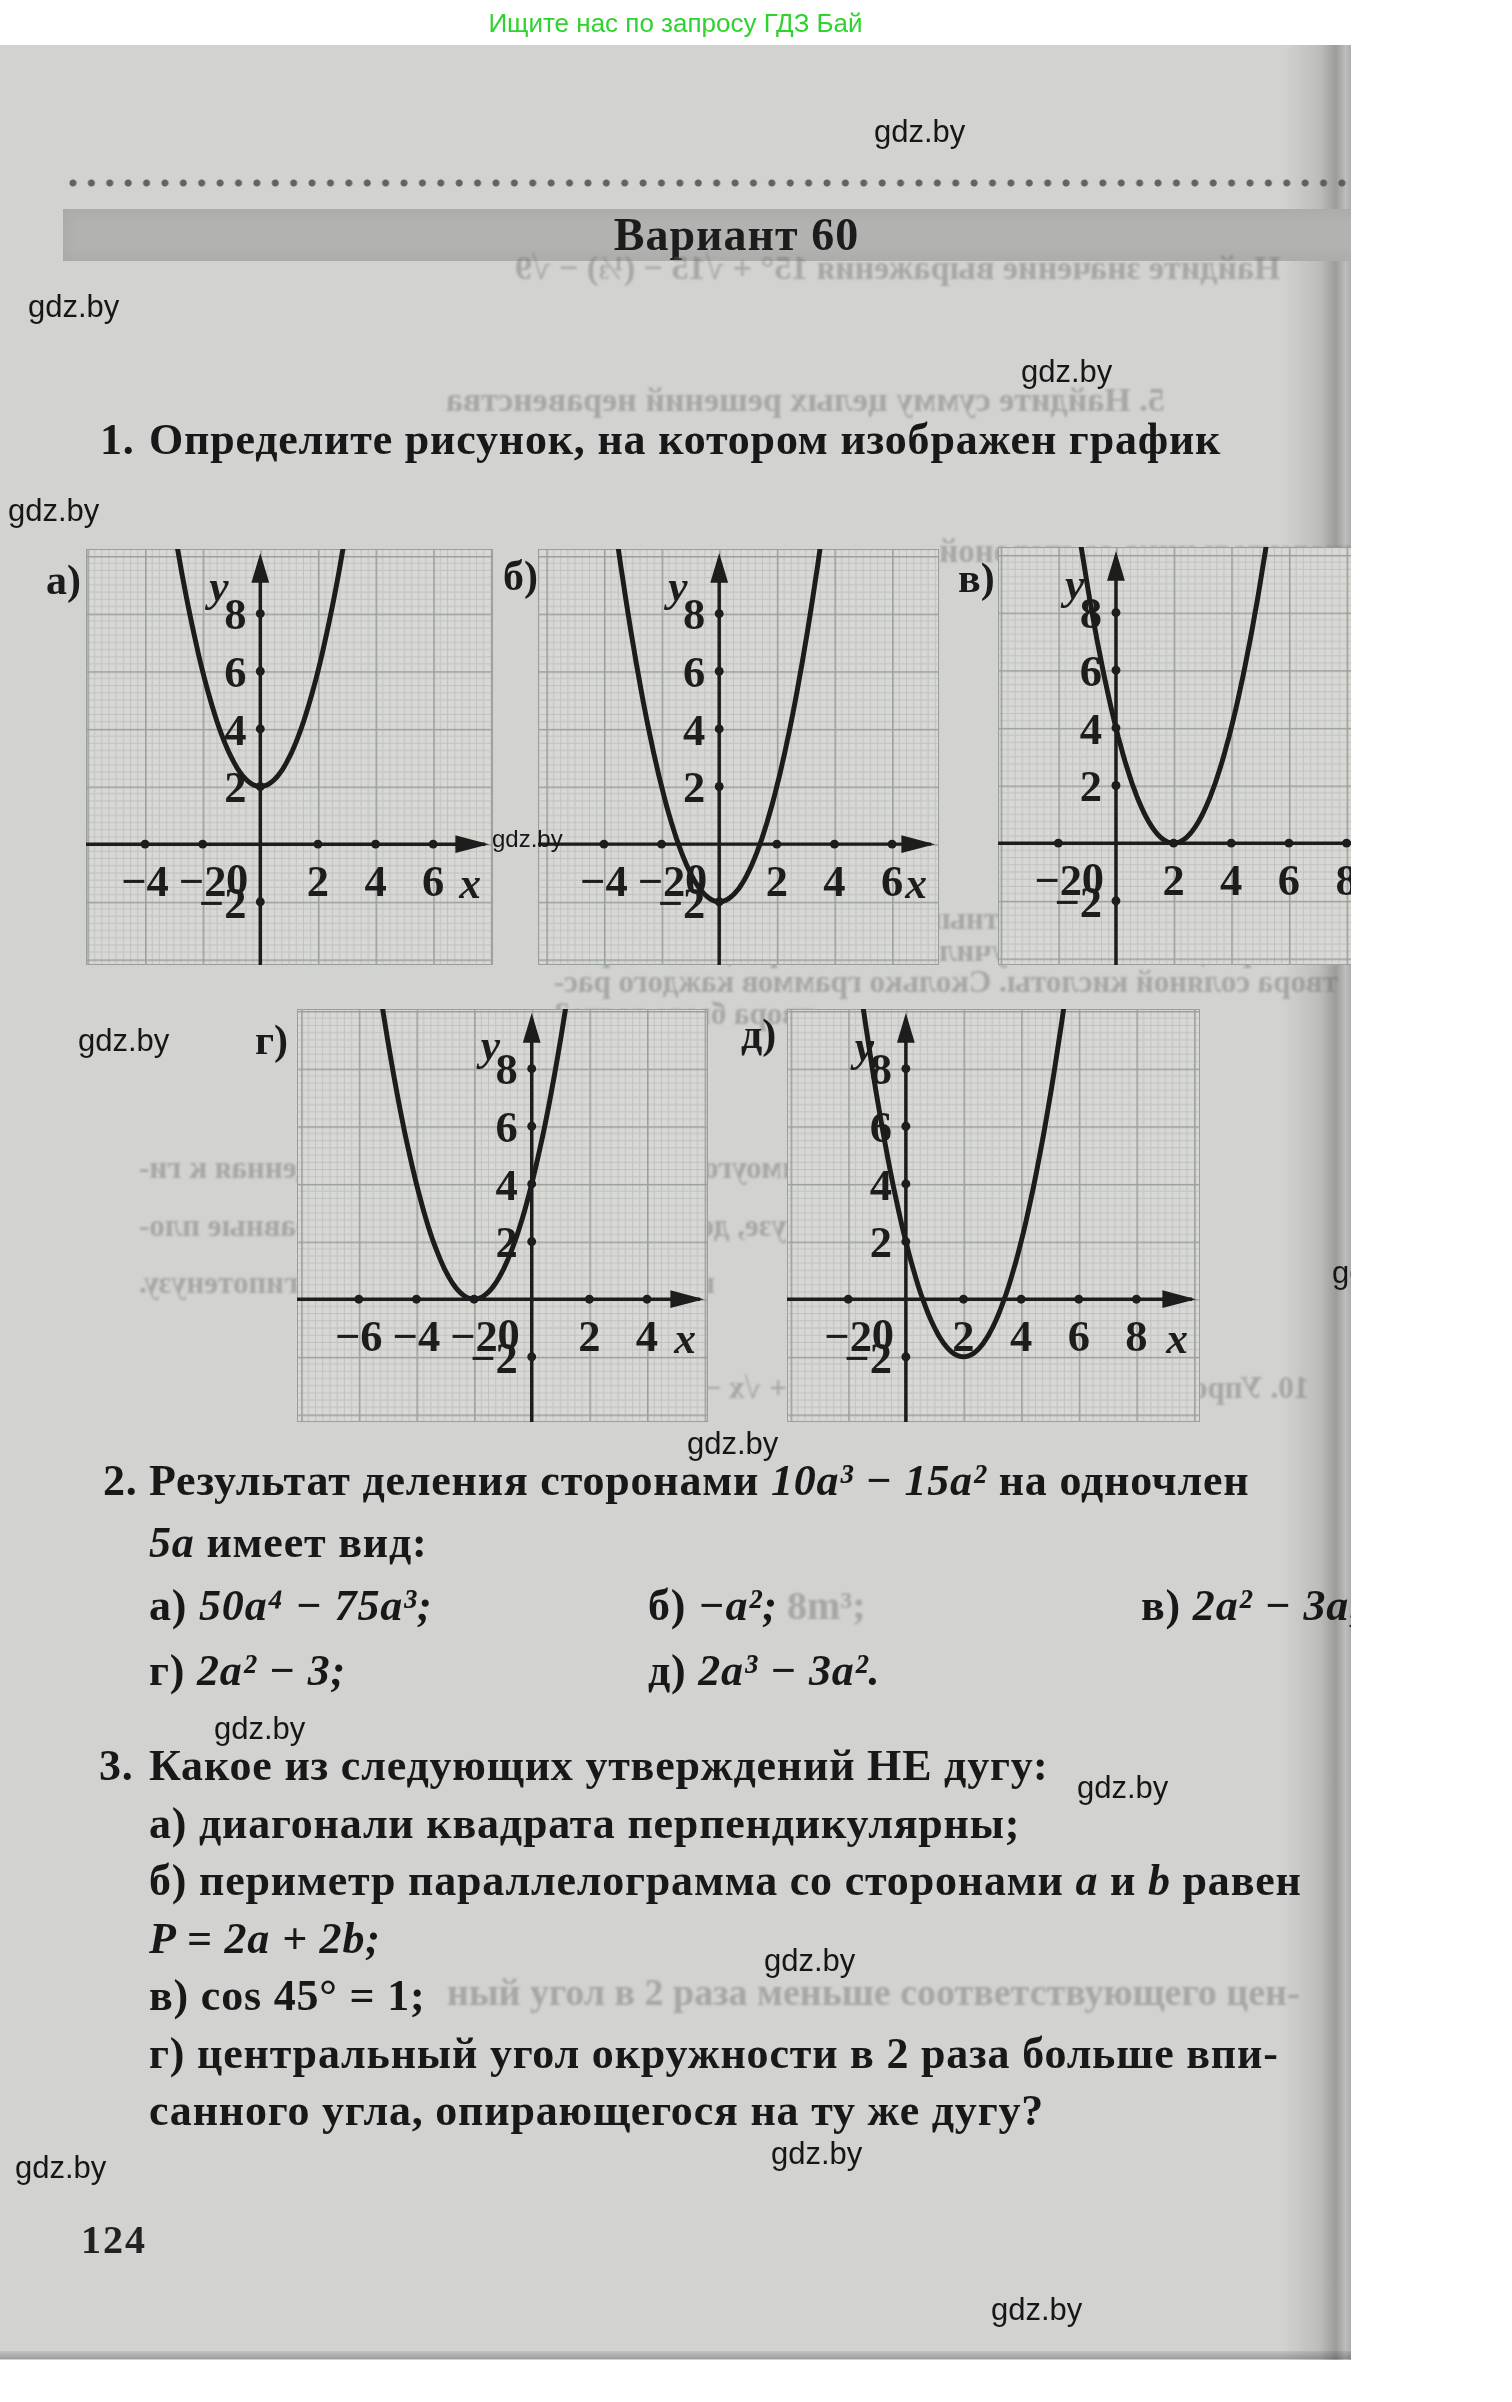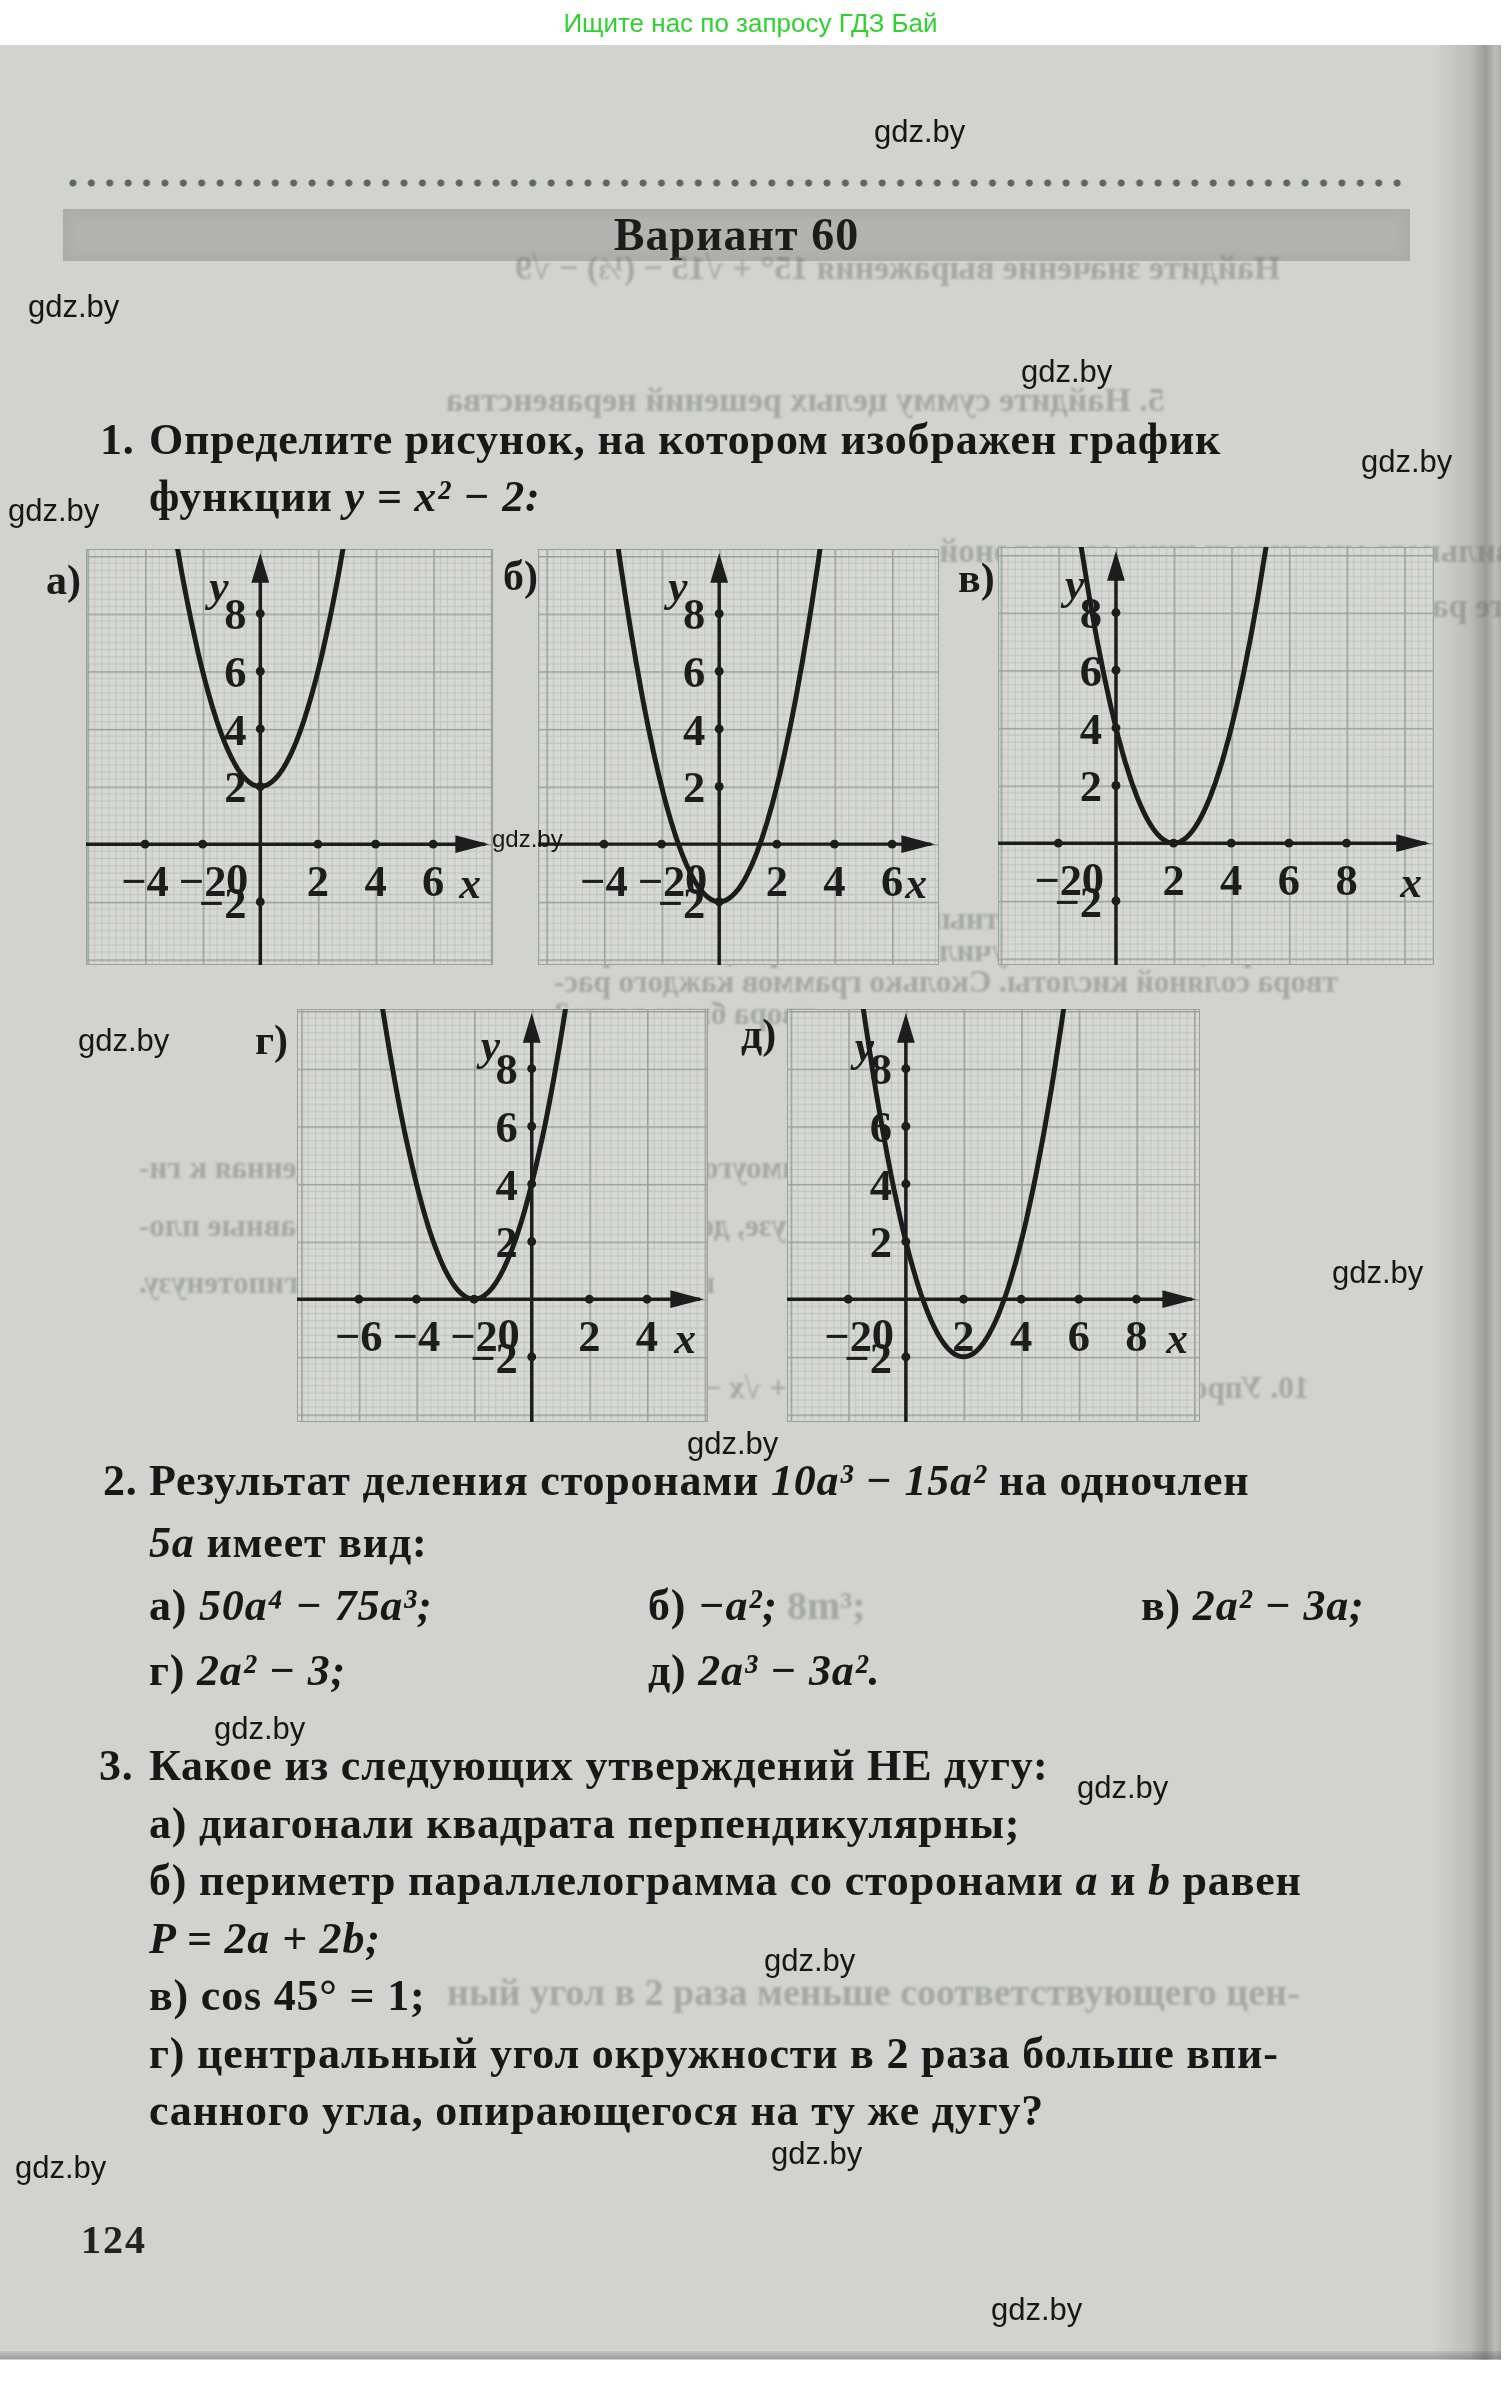--- a/index.html
+++ b/index.html
@@ -1,16 +1,16 @@
 <!DOCTYPE html>
 <html><head>
 <meta charset="utf-8">
 <style>
   html,body{margin:0;padding:0;background:#ffffff;}
-  #stage{position:relative;width:1501px;height:2403px;overflow:hidden;
+  #stage{position:relative;width:1351px;height:2403px;overflow:hidden;
          font-family:"Liberation Serif",serif;background:#ffffff;}
   .paper{position:absolute;left:0;top:45px;width:1513px;height:2315px;
          background:#d2d2d0;}
   .paper-edge-right{position:absolute;right:0;top:45px;width:69px;height:2315px;
          background:linear-gradient(90deg,rgba(0,0,0,0) 0%,rgba(0,0,0,0.10) 55%,rgba(0,0,0,0.26) 78%,rgba(0,0,0,0.10) 92%,rgba(0,0,0,0.18) 100%);}
   .paper-edge-bottom{position:absolute;left:0;top:2351px;width:1513px;height:8px;
          background:linear-gradient(180deg,rgba(0,0,0,0.08),rgba(0,0,0,0.25));}
   .green-note{position:absolute;left:0;right:0;top:8px;text-align:center;
          font:500 26px "Liberation Sans",sans-serif;color:#2fd32f;}
   .dotted-sep{position:absolute;left:69px;top:179px;width:1342px;height:9px;
@@ -49,21 +49,20 @@
   <div class="green-note">Ищите нас по запросу ГДЗ Бай</div>
 
   <div class="dotted-sep"></div>
 
   <div class="title-band">
     <div class="t">Вариант 60</div>
   </div>
 
   <div class="txt" style="left:100px;top:416px;"><span class="num">1.</span></div>
   <div class="txt" style="left:149px;top:416px;"><span>Определите рисунок, на котором изображен график</span></div>
-  <div class="txt" style="left:149px;top:473px;"><span>функции </span><span class="it">y = x² − 2:</span></div>
 
   <div class="graph-label" style="left:46px;top:556px;">а)</div>
   <div class="graph-label" style="left:503px;top:552px;">б)</div>
   <div class="graph-label" style="left:958px;top:554px;">в)</div>
   <div class="graph-label" style="left:255px;top:1016px;">г)</div>
   <div class="graph-label" style="left:741px;top:1010px;">д)</div>
 
   <div id="graphs">
       <div class="graph" style="left: 86px; top: 549px;"><svg width="407" height="416" viewBox="0 0 411 420" xmlns="http://www.w3.org/2000/svg">
           <defs>

